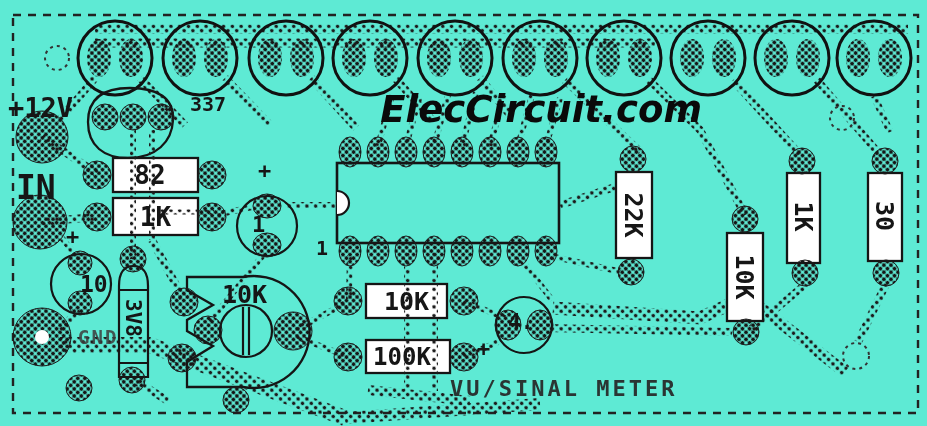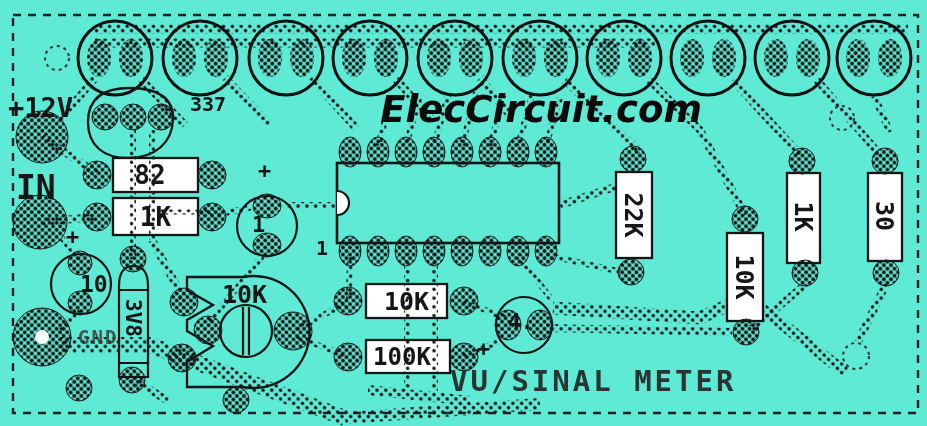--- a/index.html
+++ b/index.html
@@ -5,21 +5,21 @@
   html,body{margin:0;padding:0;background:#ffffff;}
   .board{position:relative;width:927px;height:426px;background:#5eead4;overflow:hidden;
          font-family:"DejaVu Sans Mono","Liberation Mono",monospace;}
   .layer{position:absolute;left:0;top:0;}
   .lbl{position:absolute;color:#161616;font-weight:bold;white-space:nowrap;}
   .boxlbl{display:flex;align-items:center;justify-content:center;text-align:center;}
   .vrot{transform:rotate(90deg);}
   .watermark{position:absolute;left:372px;top:88px;width:330px;text-align:right;
              font-family:"DejaVu Sans","Liberation Sans",sans-serif;
              font-style:italic;font-weight:bold;font-size:37px;color:#0a0a0a;letter-spacing:0px;}
-  .title{position:absolute;left:450px;top:364px;font-size:29px;font-weight:bold;
+  .title{position:absolute;left:450px;top:376px;font-size:22px;font-weight:bold;
          letter-spacing:3px;color:#262626;opacity:.92;}
   .gnd{color:#3d3d3d;letter-spacing:2px;opacity:.85;padding-left:20px;}
   .plus{font-size:22px;}
 </style>
 </head>
 <body>
 
 <div class="board">
 
   <svg class="layer" width="927" height="426" viewBox="0 0 927 426">

